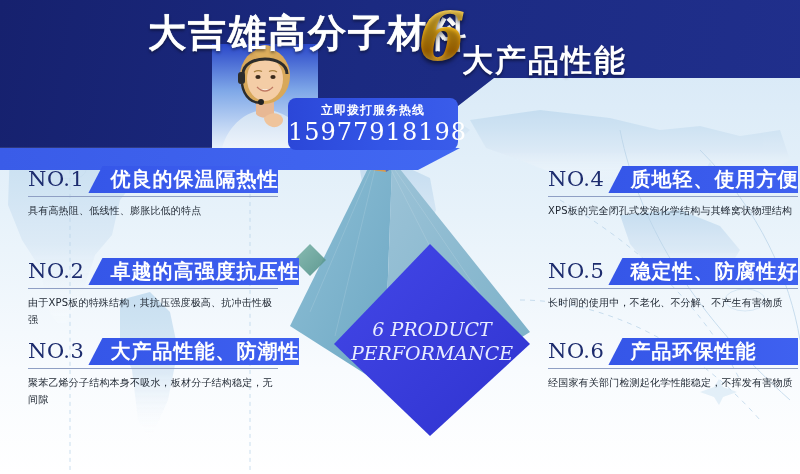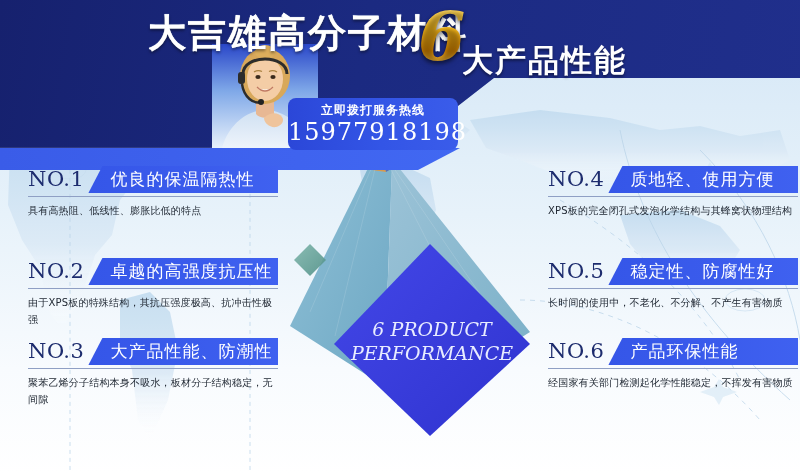--- a/index.html
+++ b/index.html
@@ -121,21 +121,21 @@
     font-size:21px; color:#1d2c6e; letter-spacing:.5px;
     line-height:26px; white-space:nowrap; padding-right:4px;
   }
   .feature .bar {
     flex:1; height:27px;
     background:linear-gradient(90deg,#3556e8 0%,#3a5bec 55%,#3f61f0 100%);
     clip-path:polygon(14px 0, 100% 0, 100% 100%, 0 100%);
     display:flex; align-items:center;
   }
   .feature .bar-text {
-    color:#ffffff; font-size:17px; font-weight:400; letter-spacing:1px;
+    color:#ffffff; font-size:20px; font-weight:700; letter-spacing:1px;
     padding-left:22px; white-space:nowrap;
   }
   .feature .rule {
     height:1px; background:#8f9fc4; margin-top:0px; width:100%;
   }
   .feature .desc {
     margin-top:5px;
     font-size:10px; line-height:17px; color:#222a35;
     letter-spacing:.2px;
   }

